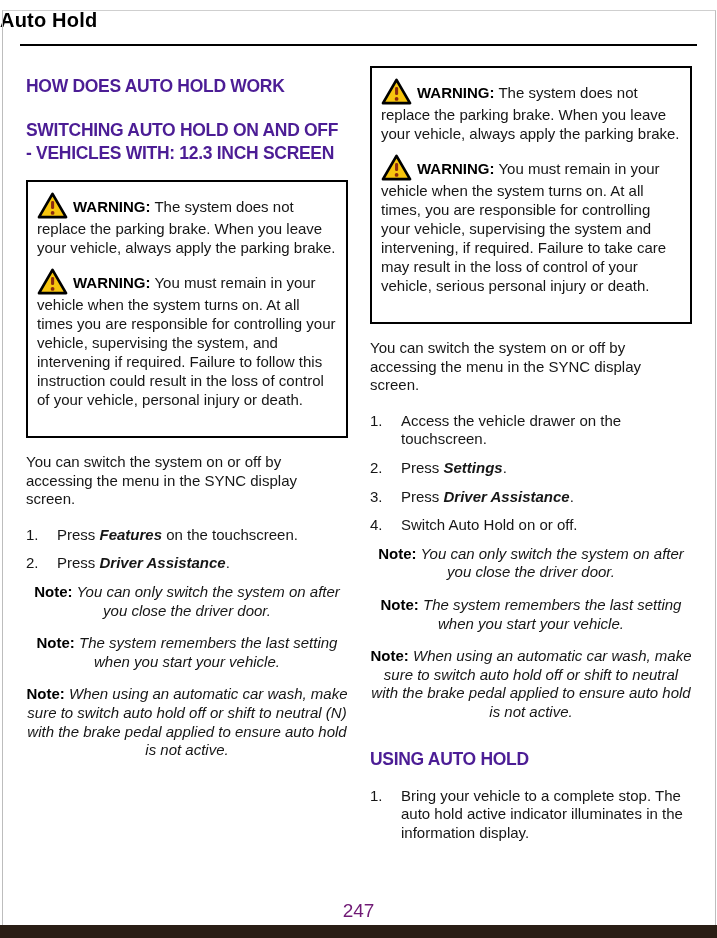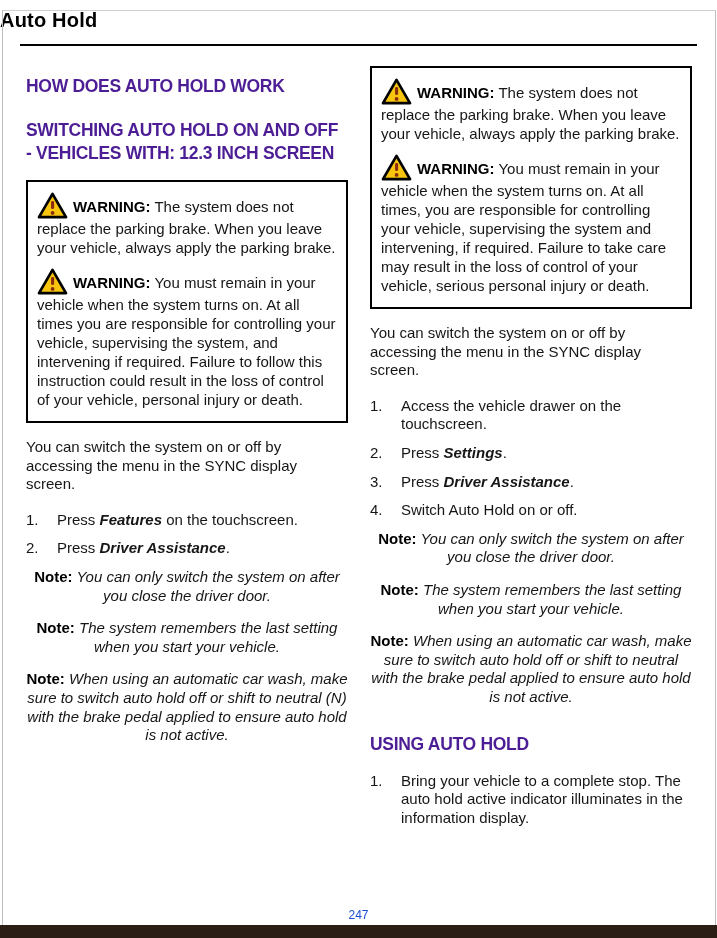--- a/index.html
+++ b/index.html
@@ -20,35 +20,35 @@
   .title-rule{border:none;border-top:2px solid #000;margin:6px 20px 0 20px;}
   .columns{display:flex;gap:22px;padding:20px 24px 0 26px;}
   .col{width:322px;flex:none;}
   h2.sec{
     font-size:17.5px;line-height:23px;font-weight:bold;letter-spacing:-0.3px;
     color:#4c1d95;margin:0 0 15px 0;
   }
   h2.first{margin-top:9px;}
   h2.mid{margin-top:21px;}
   p.body{font-size:15px;line-height:18.6px;margin:0 0 17px 0;}
-  .warnbox{border:2px solid #000;padding:10px 8px 12px 9px;margin:0 0 15px 0;}
+  .warnbox{border:2px solid #000;padding:10px 8px 27px 9px;margin:0 0 15px 0;}
   p.warning{font-size:15px;line-height:19px;margin:0 0 11px 0;}
   p.warning:last-child{margin-bottom:0;}
   .warn-label{font-weight:bold;color:#000;}
   .warn-icon{display:inline-block;width:31px;height:27px;vertical-align:-7px;margin-right:5px;}
   .step{display:flex;font-size:15px;line-height:18.6px;margin:0 0 10px 0;}
   .step-num{width:31px;flex:none;}
   .step-text{flex:1;}
   .btn-name{font-weight:bold;font-style:italic;margin-top:8px;}
   p.note{font-size:15px;line-height:18.6px;margin:0 0 14px 0;font-style:italic;text-align:center;}
   p.note .note-label{font-style:normal;font-weight:bold;color:#000;}
   h2.using{margin:26px 0 16px 0;}
   .page-number{
     position:absolute;left:0;bottom:16px;width:100%;text-align:center;
-    font-size:12px;color:#1d4ed8;
+    font-size:19px;color:#701a75;
   }
   .bottom-bar{position:absolute;left:0;bottom:0;width:717px;height:13px;background:#2a1e15;}
 </style>
 </head>
 <body>
 
 <div class="page-frame"></div>
 
 <h1 class="doc-title">Auto Hold</h1>
 <hr class="title-rule">

